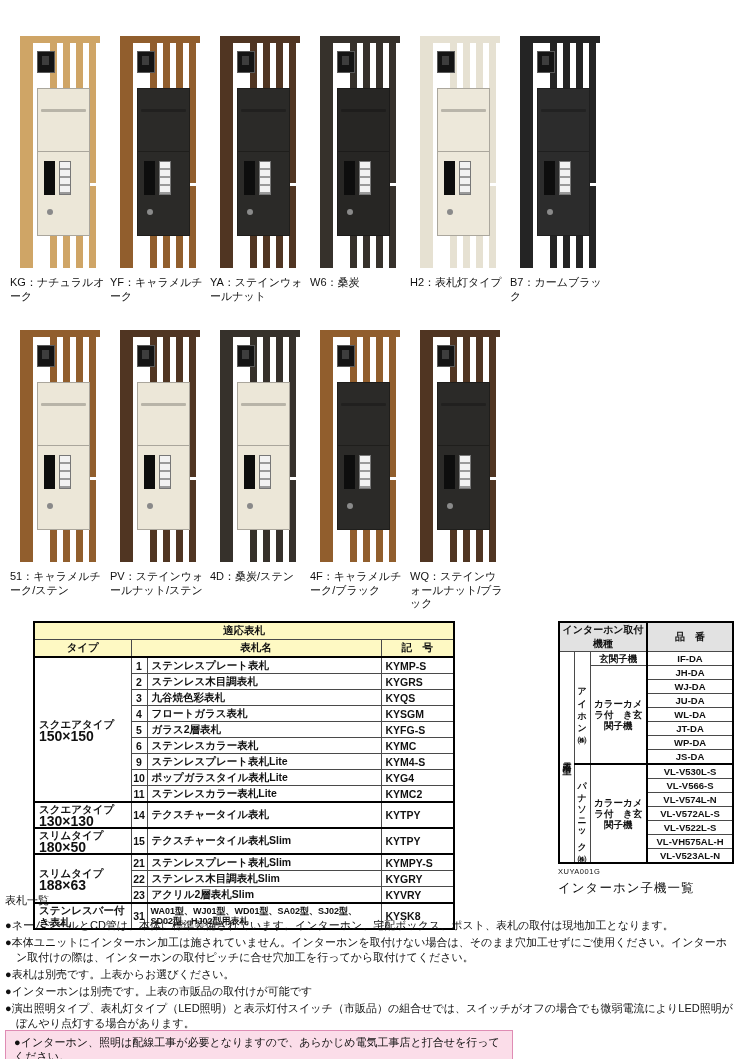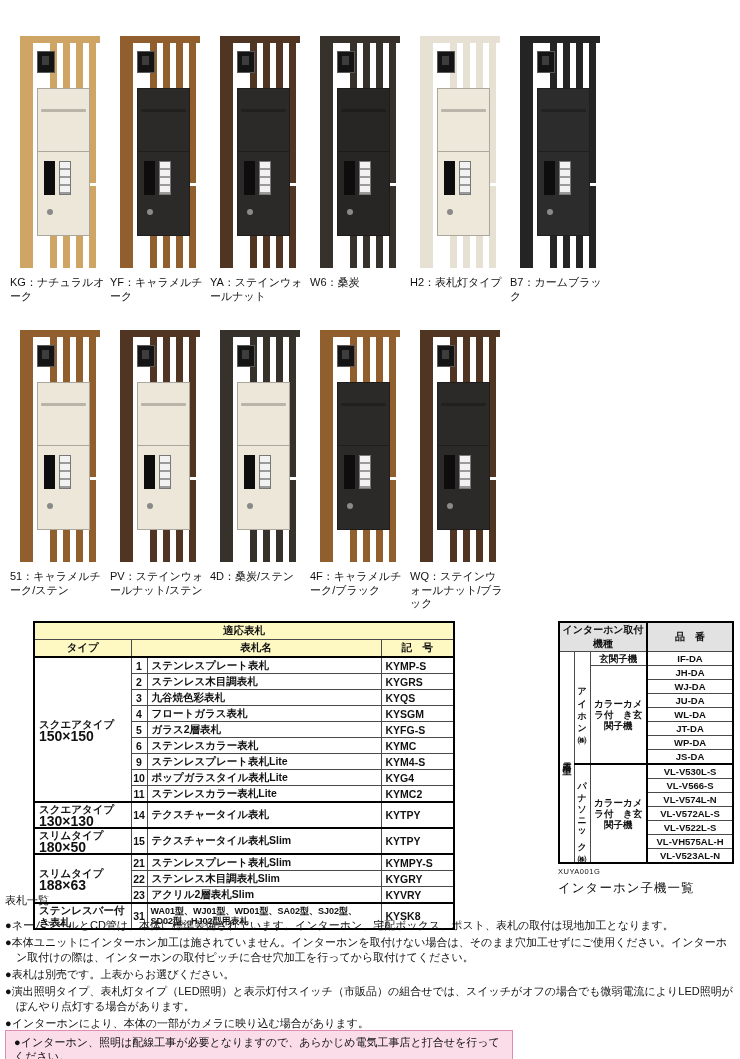--- a/index.html
+++ b/index.html
@@ -487,18 +487,19 @@
   <div class="tbl-code">XUYA001G</div>
   <div class="tbl-caption">インターホン子機一覧</div>
 </div>
 
 <div id="notes">
   <div class="notes-title">表札一覧</div>
   <div id="notes-list">
       <div class="note">●ネームシールとCD管は、本体に標準装備されています。インターホン、宅配ボックス、ポスト、表札の取付は現地加工となります。</div>
       <div class="note">●本体ユニットにインターホン加工は施されていません。インターホンを取付けない場合は、そのまま穴加工せずにご使用ください。インターホン取付けの際は、インターホンの取付ピッチに合せ穴加工を行ってから取付けてください。</div>
       <div class="note">●表札は別売です。上表からお選びください。</div>
+      <div class="note">●インターホンは別売です。上表の市販品の取付けが可能です</div>
       <div class="note">●演出照明タイプ、表札灯タイプ（LED照明）と表示灯付スイッチ（市販品）の組合せでは、スイッチがオフの場合でも微弱電流によりLED照明がぼんやり点灯する場合があります。</div>
       <div class="note">●インターホンにより、本体の一部がカメラに映り込む場合があります。</div>
     </div>
 </div>
 
 <div id="warning" style="background: rgb(251, 221, 233); border-color: rgb(223, 140, 180);">●インターホン、照明は配線工事が必要となりますので、あらかじめ電気工事店と打合せを行ってください。</div>
 
 </body></html>

